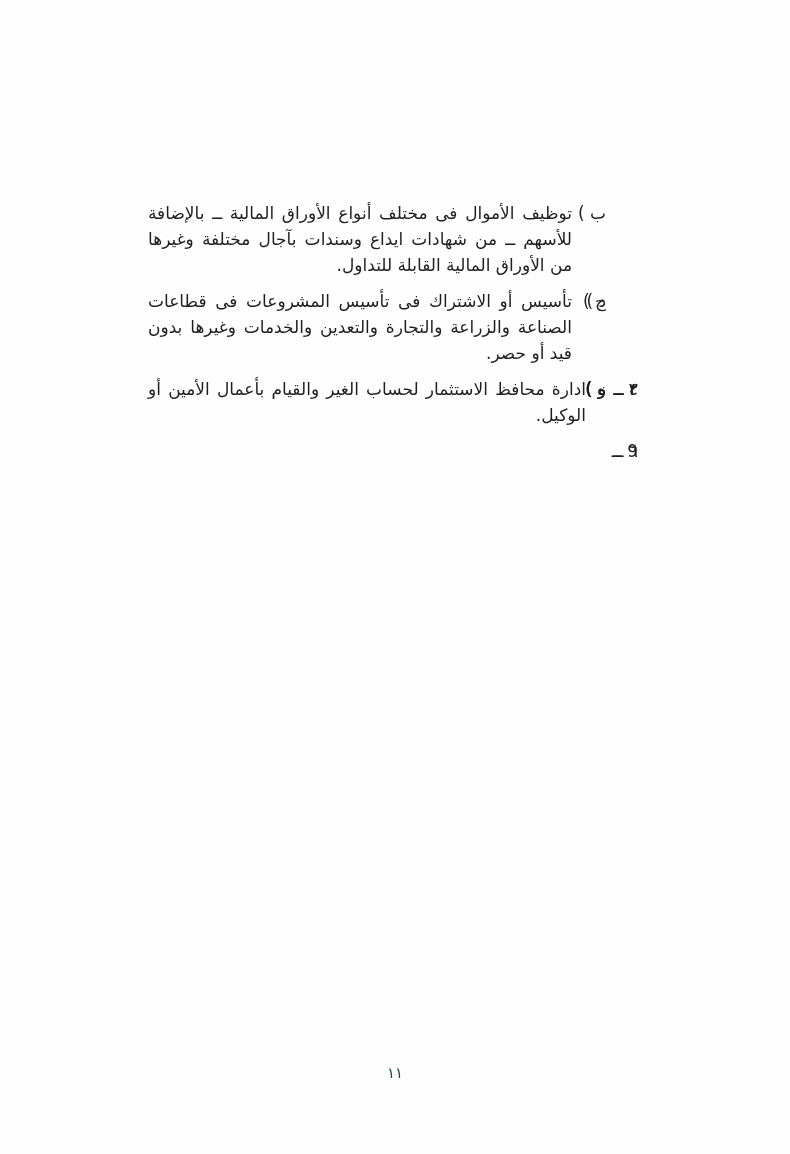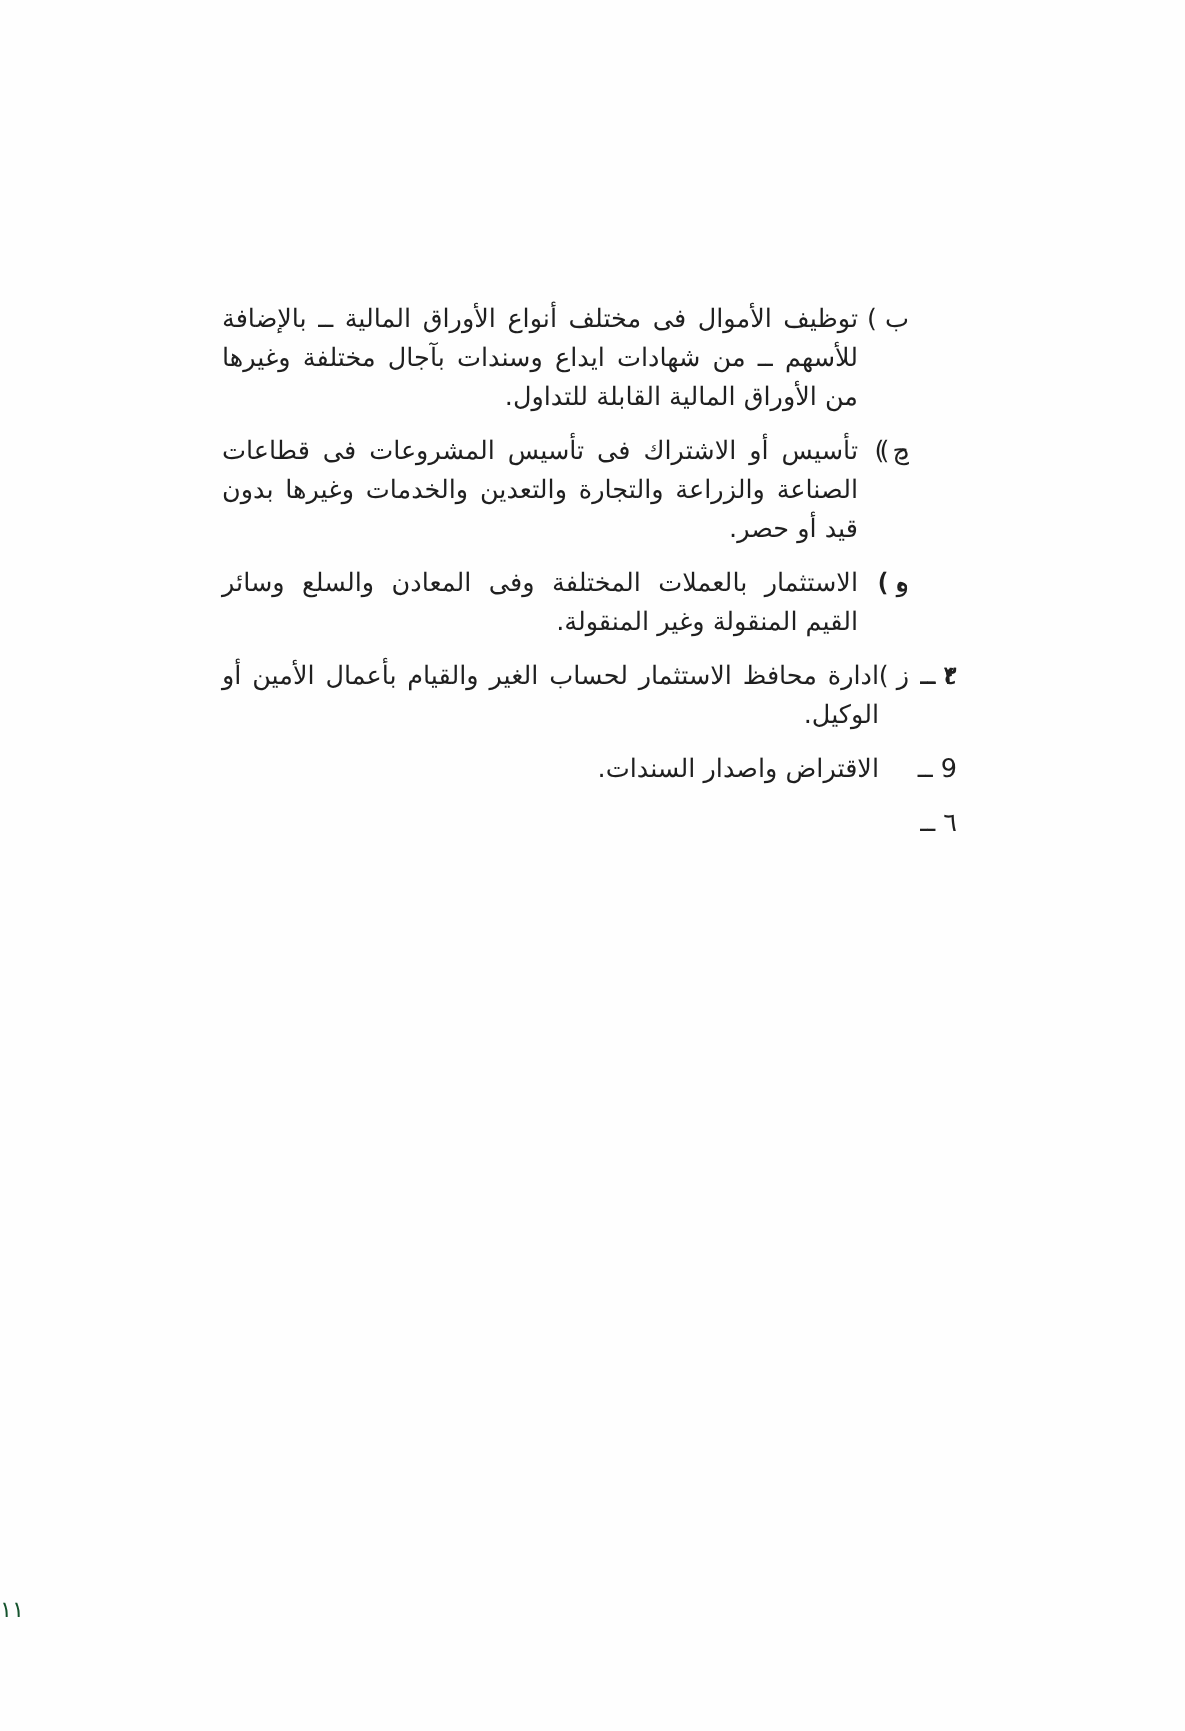--- a/index.html
+++ b/index.html
@@ -49,21 +49,21 @@
     direction: rtl;
   }
   .item-text {
     display: inline;
   }
   .page-number {
     position: absolute;
     top: 1064px;
     left: 0;
     width: 100%;
-    text-align: left;
+    text-align: center;
     font-size: 15px;
     letter-spacing: 4px;
     color: #14532d;
   }
 </style>
 </head>
 <body>
 
 <div class="page">
 
@@ -82,21 +82,20 @@
       <span class="marker">د )</span>
       <span class="item-text">تأسيس أو الاشتراك فى تأسيس المشروعات فى قطاعات الصناعة والزراعة والتجارة والتعدين والخدمات وغيرها بدون قيد أو حصر.</span>
     </div>
 
     <div class="item lettered">
       <span class="marker">ه )</span>
     </div>
 
     <div class="item lettered">
       <span class="marker">و )</span>
-      <span class="item-text">الاستثمار بالعملات المختلفة وفى المعادن والسلع وسائر القيم المنقولة وغير المنقولة.</span>
     </div>
 
     <div class="item lettered">
       <span class="marker">ز )</span>
     </div>
 
     <div class="item numbered">
       <span class="marker">٢ ــ</span>
     </div>
 
@@ -104,21 +103,20 @@
       <span class="marker">٣ ــ</span>
     </div>
 
     <div class="item numbered">
       <span class="marker">٤ ــ</span>
       <span class="item-text">ادارة محافظ الاستثمار لحساب الغير والقيام بأعمال الأمين أو الوكيل.</span>
     </div>
 
     <div class="item numbered">
       <span class="marker">9 ــ</span>
-      <span class="item-text">الاقتراض واصدار السندات.</span>
     </div>
 
     <div class="item numbered">
       <span class="marker">٦ ــ</span>
     </div>
 
   </div>
 
   <div class="page-number">١١</div>
 

